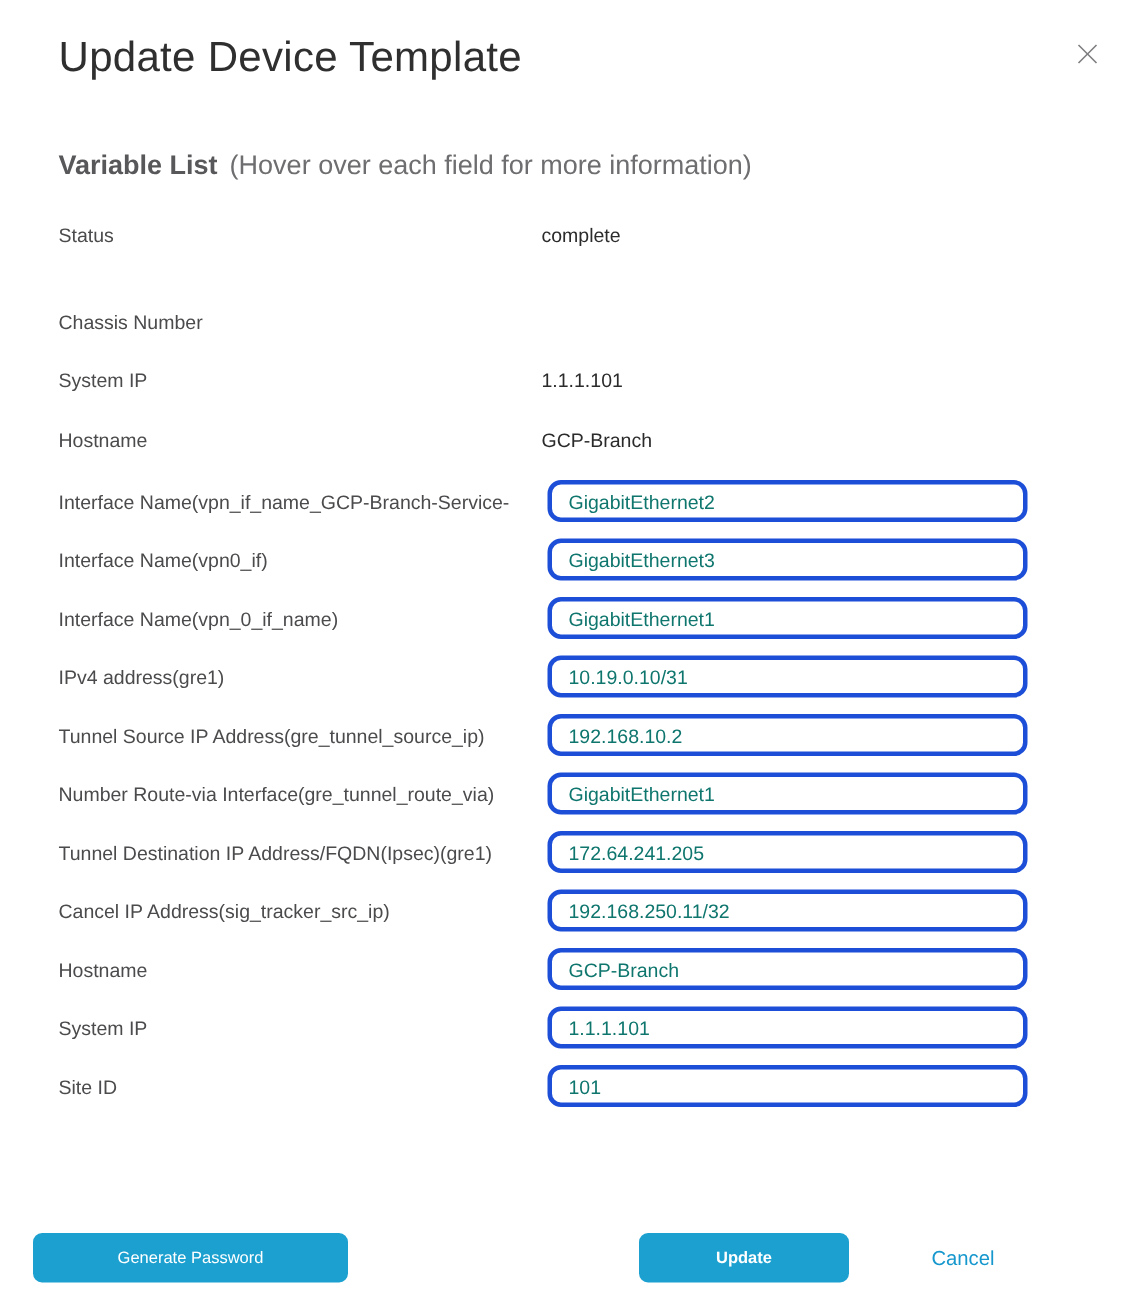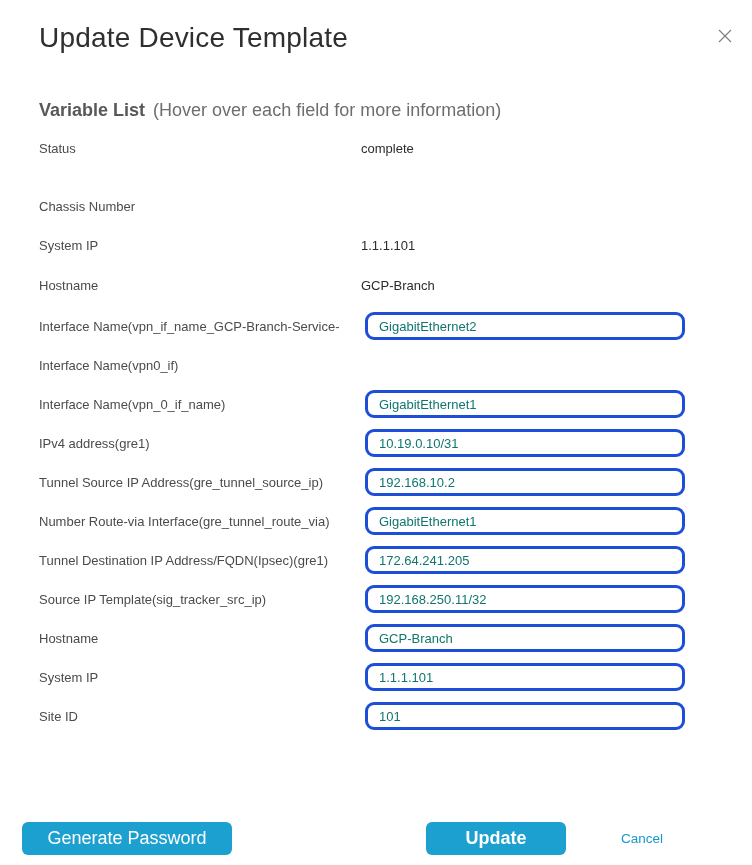--- a/index.html
+++ b/index.html
@@ -63,21 +63,21 @@
     border-radius: 9px;
     background: #fff;
     font-family: "Liberation Sans", sans-serif;
     font-size: 13px;
     color: #0f766e;
     padding: 0 10px 0 11px;
     outline: none;
   }
 
   
-  #static-rows .var-row:nth-child(1) { margin-top: 16px; }
+  #static-rows .var-row:nth-child(1) { margin-top: 24px; }
   #static-rows .var-row:nth-child(2) { margin-top: 30px; }
   #static-rows .var-row:nth-child(3) { margin-top: 11px; }
   #static-rows .var-row:nth-child(4) { margin-top: 12px; }
   #input-rows .var-row { margin-top: 11px; gap: 16px; }
   #input-rows .var-row:first-child { margin-top: 13px; }
 
   .modal-footer {
     position: absolute;
     left: 0; right: 0;
     top: 800px;
@@ -85,21 +85,21 @@
     display: flex;
     align-items: center;
     padding: 0 89px 0 22px;
   }
   .btn {
     border: none;
     border-radius: 6px;
     background: #1ba0d0;
     color: #ffffff;
     font-family: "Liberation Sans", sans-serif;
-    font-size: 18px;
+    font-size: 11px;
     height: 33px;
     cursor: pointer;
   }
   .btn-generate { width: 210px; }
   .btn-update { width: 140px; margin-left: auto; font-weight: bold; }
   .cancel-link {
     margin-left: 55px;
     font-size: 13.5px;
     color: #1697cd;
     text-decoration: none;
@@ -149,20 +149,21 @@
   </div>
 </div>
   <div class="rows" id="input-rows">
   <div class="var-row">
     <span class="row-label">Interface Name(vpn_if_name_GCP-Branch-Service-</span>
     <input class="row-input" type="text" value="GigabitEthernet2" style="">
   </div>
 
   <div class="var-row">
     <span class="row-label">Interface Name(vpn0_if)</span>
+    <input class="row-input" type="text" value="GigabitEthernet3" style="">
   </div>
 
   <div class="var-row">
     <span class="row-label">Interface Name(vpn_0_if_name)</span>
     <input class="row-input" type="text" value="GigabitEthernet1" style="">
   </div>
 
   <div class="var-row">
     <span class="row-label">IPv4 address(gre1)</span>
     <input class="row-input" type="text" value="10.19.0.10/31" style="">
@@ -177,21 +178,21 @@
     <span class="row-label">Number Route-via Interface(gre_tunnel_route_via)</span>
     <input class="row-input" type="text" value="GigabitEthernet1" style="">
   </div>
 
   <div class="var-row">
     <span class="row-label">Tunnel Destination IP Address/FQDN(Ipsec)(gre1)</span>
     <input class="row-input" type="text" value="172.64.241.205" style="">
   </div>
 
   <div class="var-row">
-    <span class="row-label">Source IP Template(sig_tracker_src_ip)</span>
+    <span class="row-label">Cancel IP Address(sig_tracker_src_ip)</span>
     <input class="row-input" type="text" value="192.168.250.11/32" style="">
   </div>
 
   <div class="var-row">
     <span class="row-label">Hostname</span>
     <input class="row-input" type="text" value="GCP-Branch" style="">
   </div>
 
   <div class="var-row">
     <span class="row-label">System IP</span>

